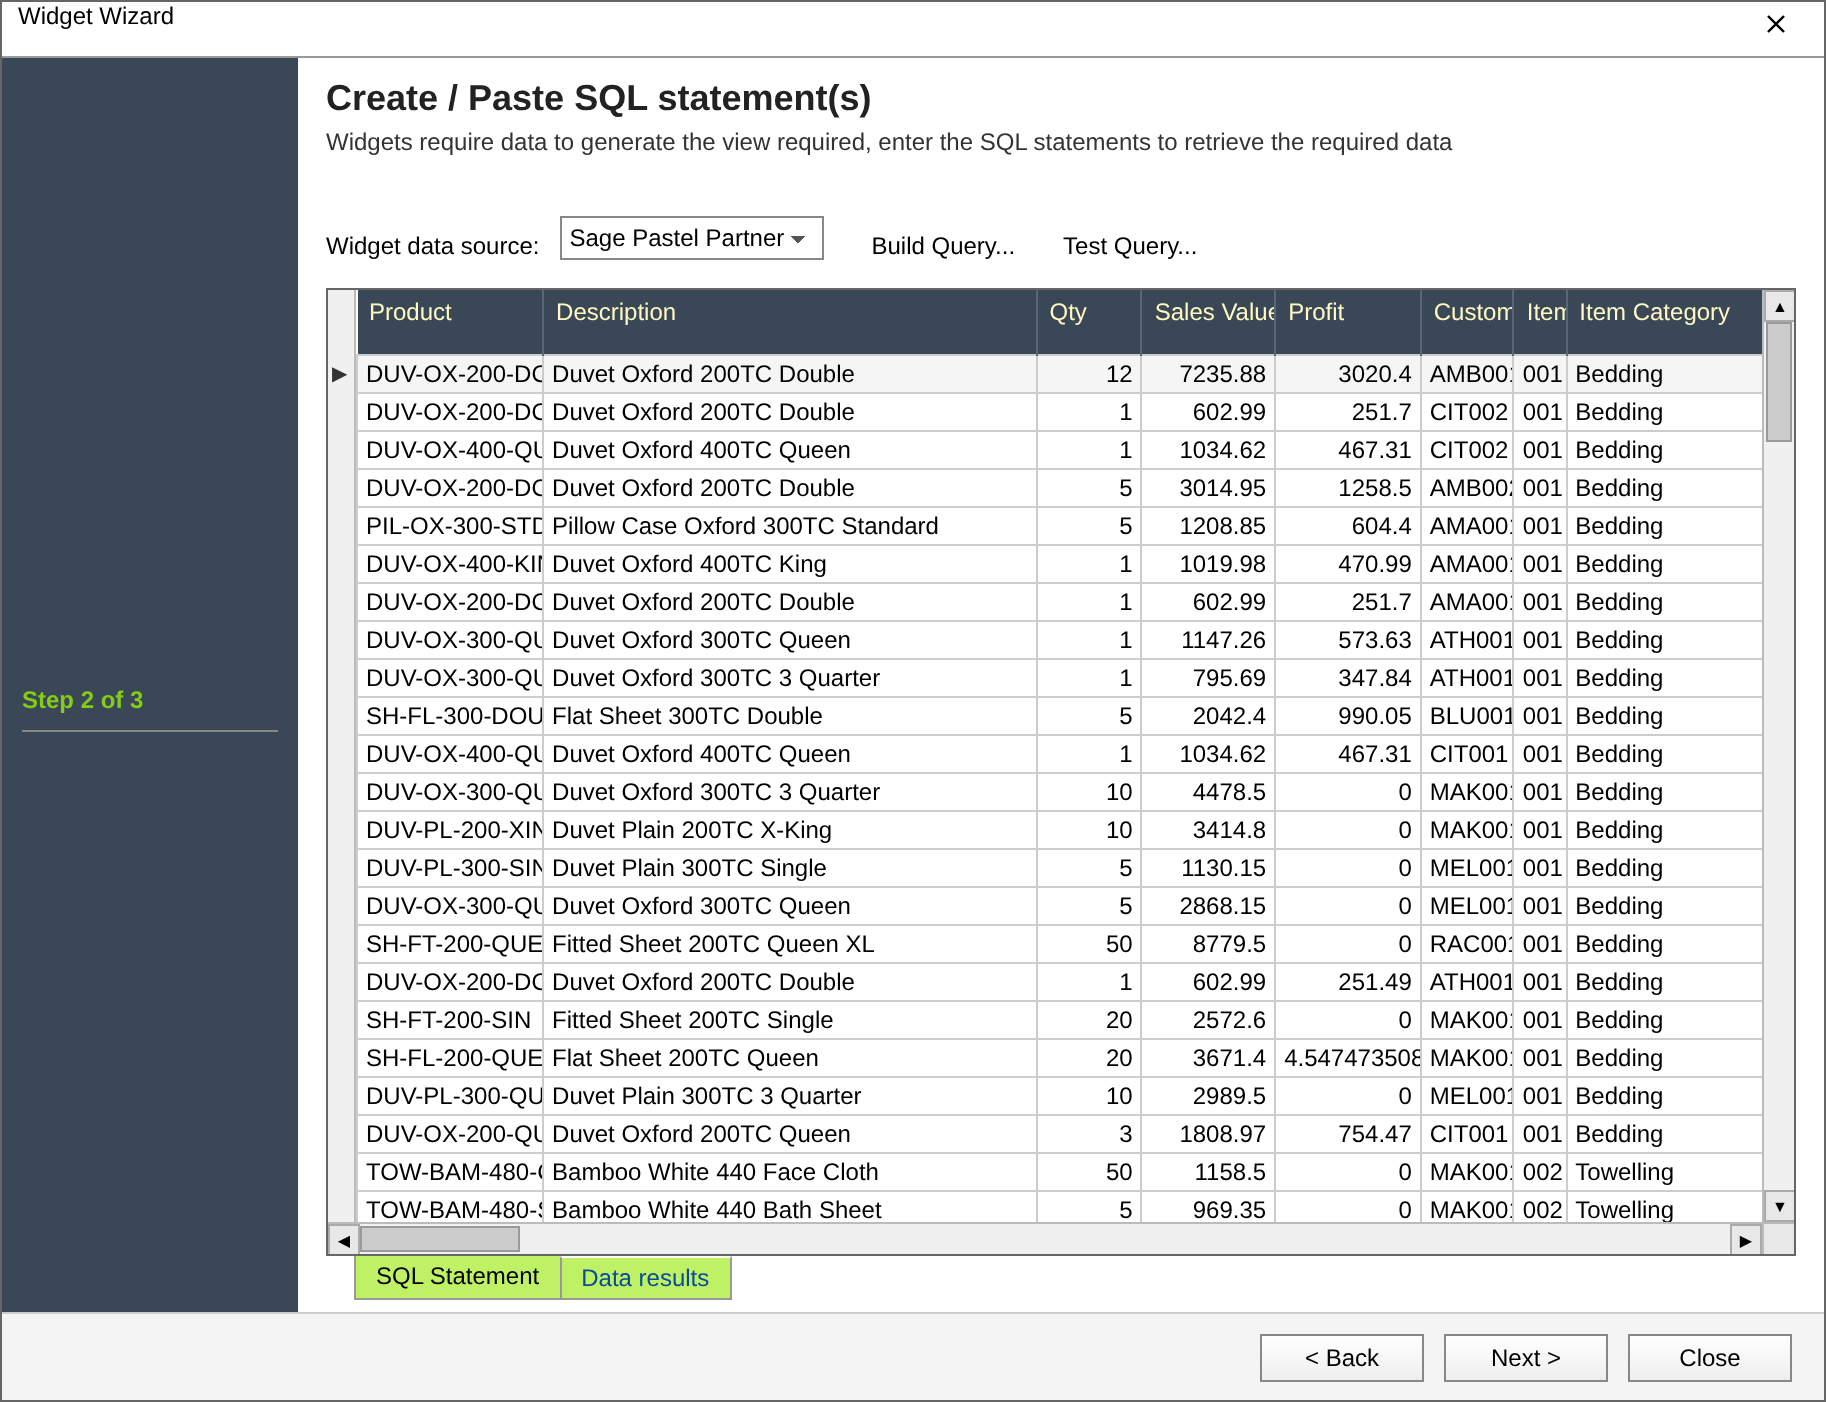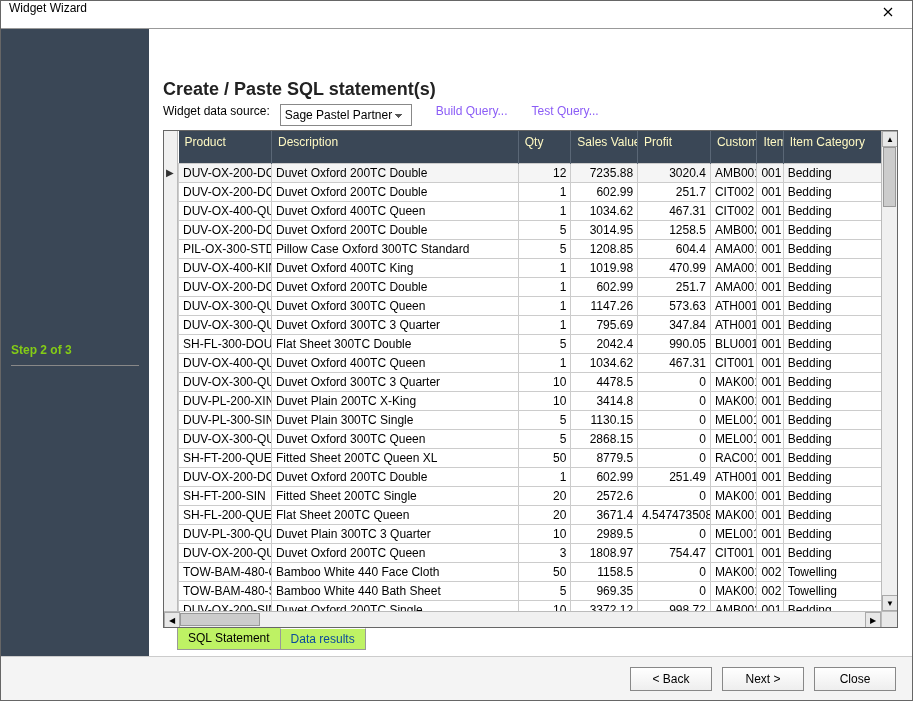--- a/index.html
+++ b/index.html
@@ -5,26 +5,26 @@
 * { box-sizing: border-box; margin: 0; padding: 0; }
 body { font-family: "Segoe UI", Tahoma, sans-serif; font-size: 12px; background: #fff; width: 913px; height: 701px; overflow: hidden; border: 1px solid #666; display: flex; flex-direction: column; }
 .titlebar { height: 28px; background: #fff; border-bottom: 1px solid #999; display: flex; align-items: flex-start; padding: 0 8px; }
 .titlebar .title { flex: 1; font-size: 12px; }
 .titlebar .close { width: 32px; height: 22px; display: flex; align-items: center; justify-content: center; cursor: pointer; }
 .titlebar .close svg { width: 10px; height: 10px; }
 .body { flex: 1; display: flex; overflow: hidden; }
 .sidebar { width: 148px; background: #3a4756; color: #84cc16; padding: 14px 10px; display: flex; flex-direction: column; }
 .sidebar .step { margin-top: 300px; font-weight: bold; font-size: 12px; border-bottom: 1px solid #888; padding-bottom: 8px; }
 .main { flex: 1; background: #fff; padding: 10px 14px 6px 14px; display: flex; flex-direction: column; overflow: hidden; }
-.main h1 { font-size: 18px; font-weight: bold; color: #222; margin-bottom: 4px; margin-top: 40px; }
+.main h1 { font-size: 18px; font-weight: bold; color: #222; margin-bottom: 4px; }
 .main .subtitle { font-size: 12px; color: #333; margin-bottom: 30px; }
-.dsrow { display: flex; align-items: flex-start; gap: 6px; margin-bottom: 4px; font-size: 12px; }
+.dsrow { display: flex; align-items: flex-end; gap: 6px; margin-bottom: 14px; font-size: 12px; }
 .dsrow label { margin-right: 4px; }
 .dsrow select { height: 22px; border: 1px solid #888; font-size: 12px; padding: 1px 18px 1px 4px; background: #fff; appearance: none; background-image: linear-gradient(45deg, transparent 50%, #555 50%), linear-gradient(135deg, #555 50%, transparent 50%); background-position: calc(100% - 12px) 9px, calc(100% - 8px) 9px; background-size: 4px 4px, 4px 4px; background-repeat: no-repeat; }
-.dsrow .linkbtn { margin-left: 18px; cursor: pointer; color: #8b5cf6; }
+.dsrow .linkbtn { margin-left: 18px; cursor: pointer; color: #000000; }
 .gridwrap { flex: 1; border: 1px solid #666; position: relative; overflow: hidden; display: flex; flex-direction: column; }
 .gridinner { flex: 1; overflow: hidden; display: flex; }
 .gridlead { width: 14px; background: #f0f0f0; border-right: 1px solid #bbb; flex-shrink: 0; }
 .gridcontent { flex: 1; overflow: hidden; position: relative; }
 table { border-collapse: collapse; width: 100%; table-layout: fixed; font-size: 12px; }
 thead th { background: #3a4756; color: #fef9c3; font-weight: normal; text-align: left; padding: 4px 6px; border-right: 1px solid #5a6776; height: 32px; vertical-align: top; overflow: hidden; white-space: nowrap; }
 tbody td { border: 1px solid #ccc; padding: 2px 4px; height: 18px; overflow: hidden; white-space: nowrap; text-overflow: clip; }
 tbody tr:first-child td { background: #f5f5f5; }
 .num { text-align: right; }
 .rowptr { position: absolute; left: 2px; top: 36px; font-size: 10px; color: #333; }
@@ -54,20 +54,21 @@
   </div>
 </div>
 
 <div class="body">
   <div class="sidebar">
     <div class="step">Step 2 of 3</div>
   </div>
 
   <div class="main">
     <h1>Create / Paste SQL statement(s)</h1>
+    <div class="subtitle">Widgets require data to generate the view required, enter the SQL statements to retrieve the required data</div>
 
     <div class="dsrow">
       <label>Widget data source:</label>
       <select>
         <option>Sage Pastel Partner</option>
       </select>
       <span class="linkbtn">Build Query...</span>
       <span class="linkbtn">Test Query...</span>
     </div>
 

